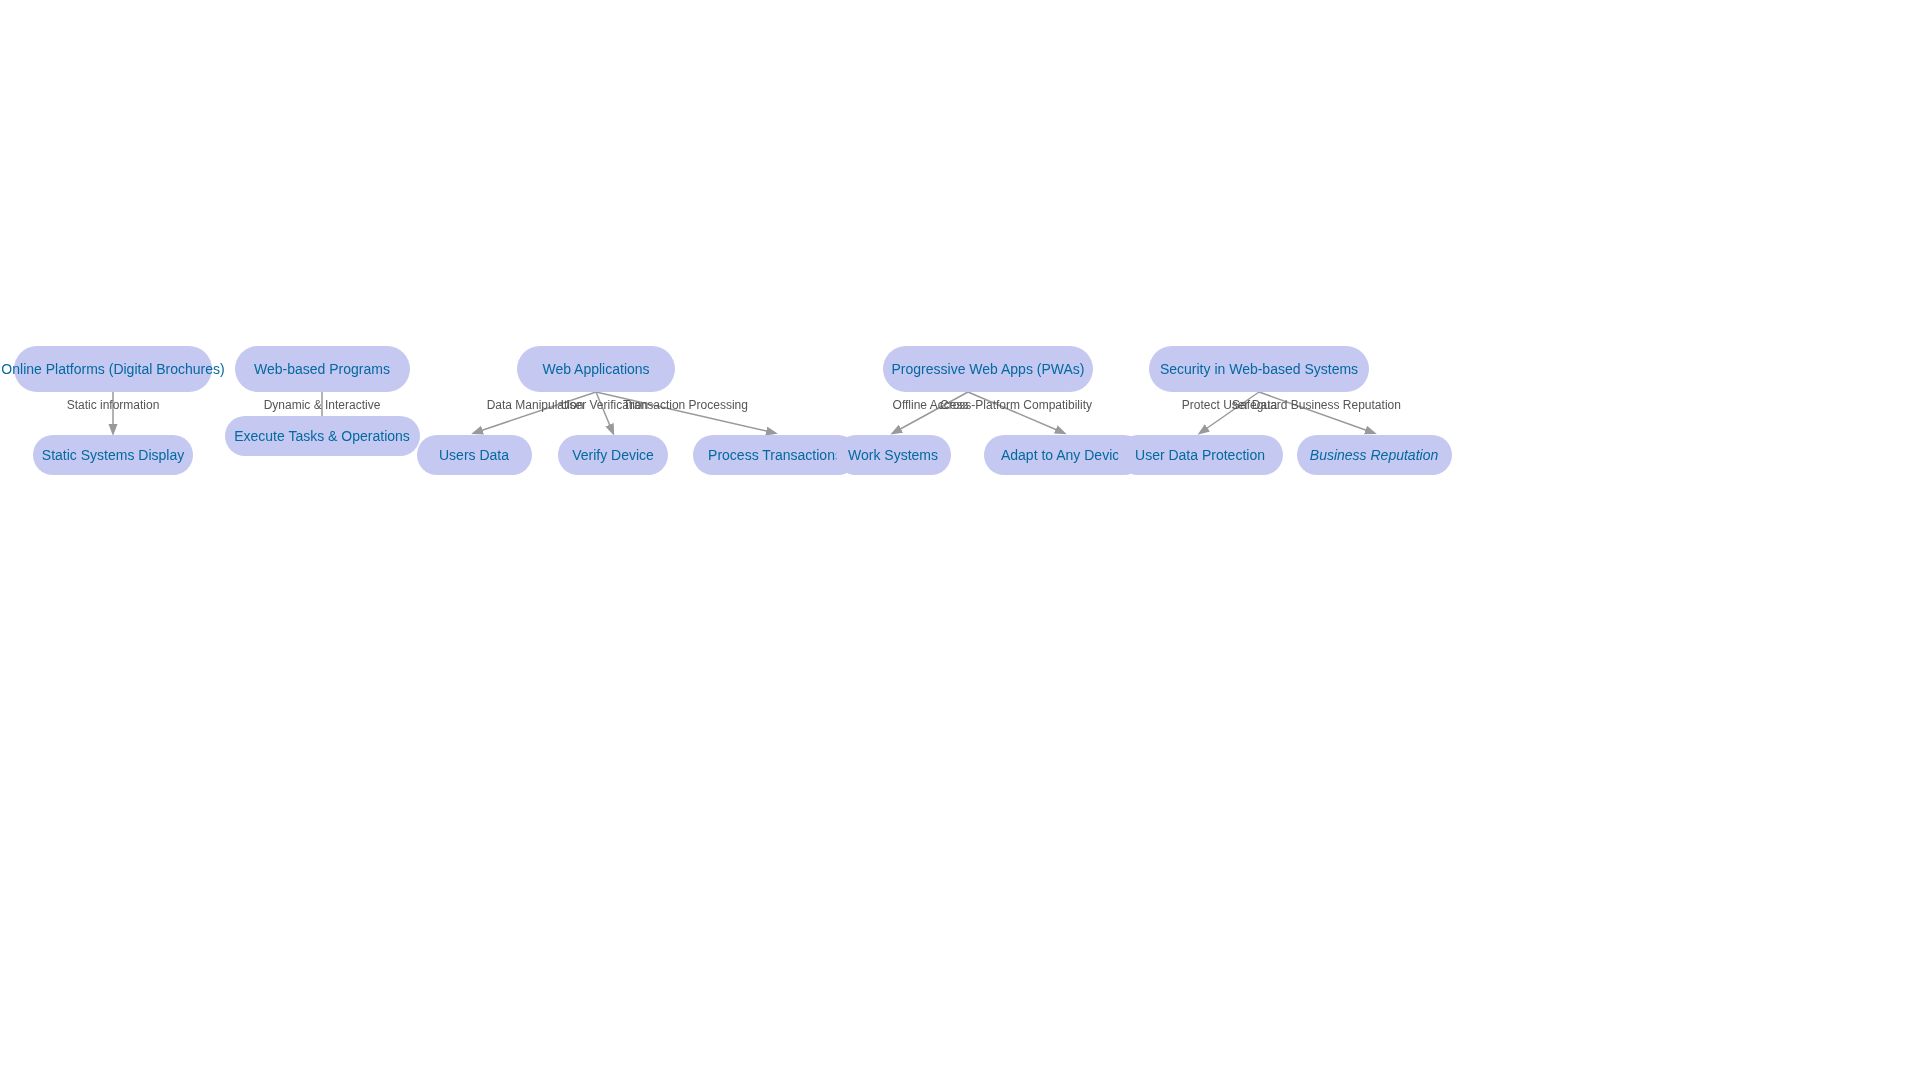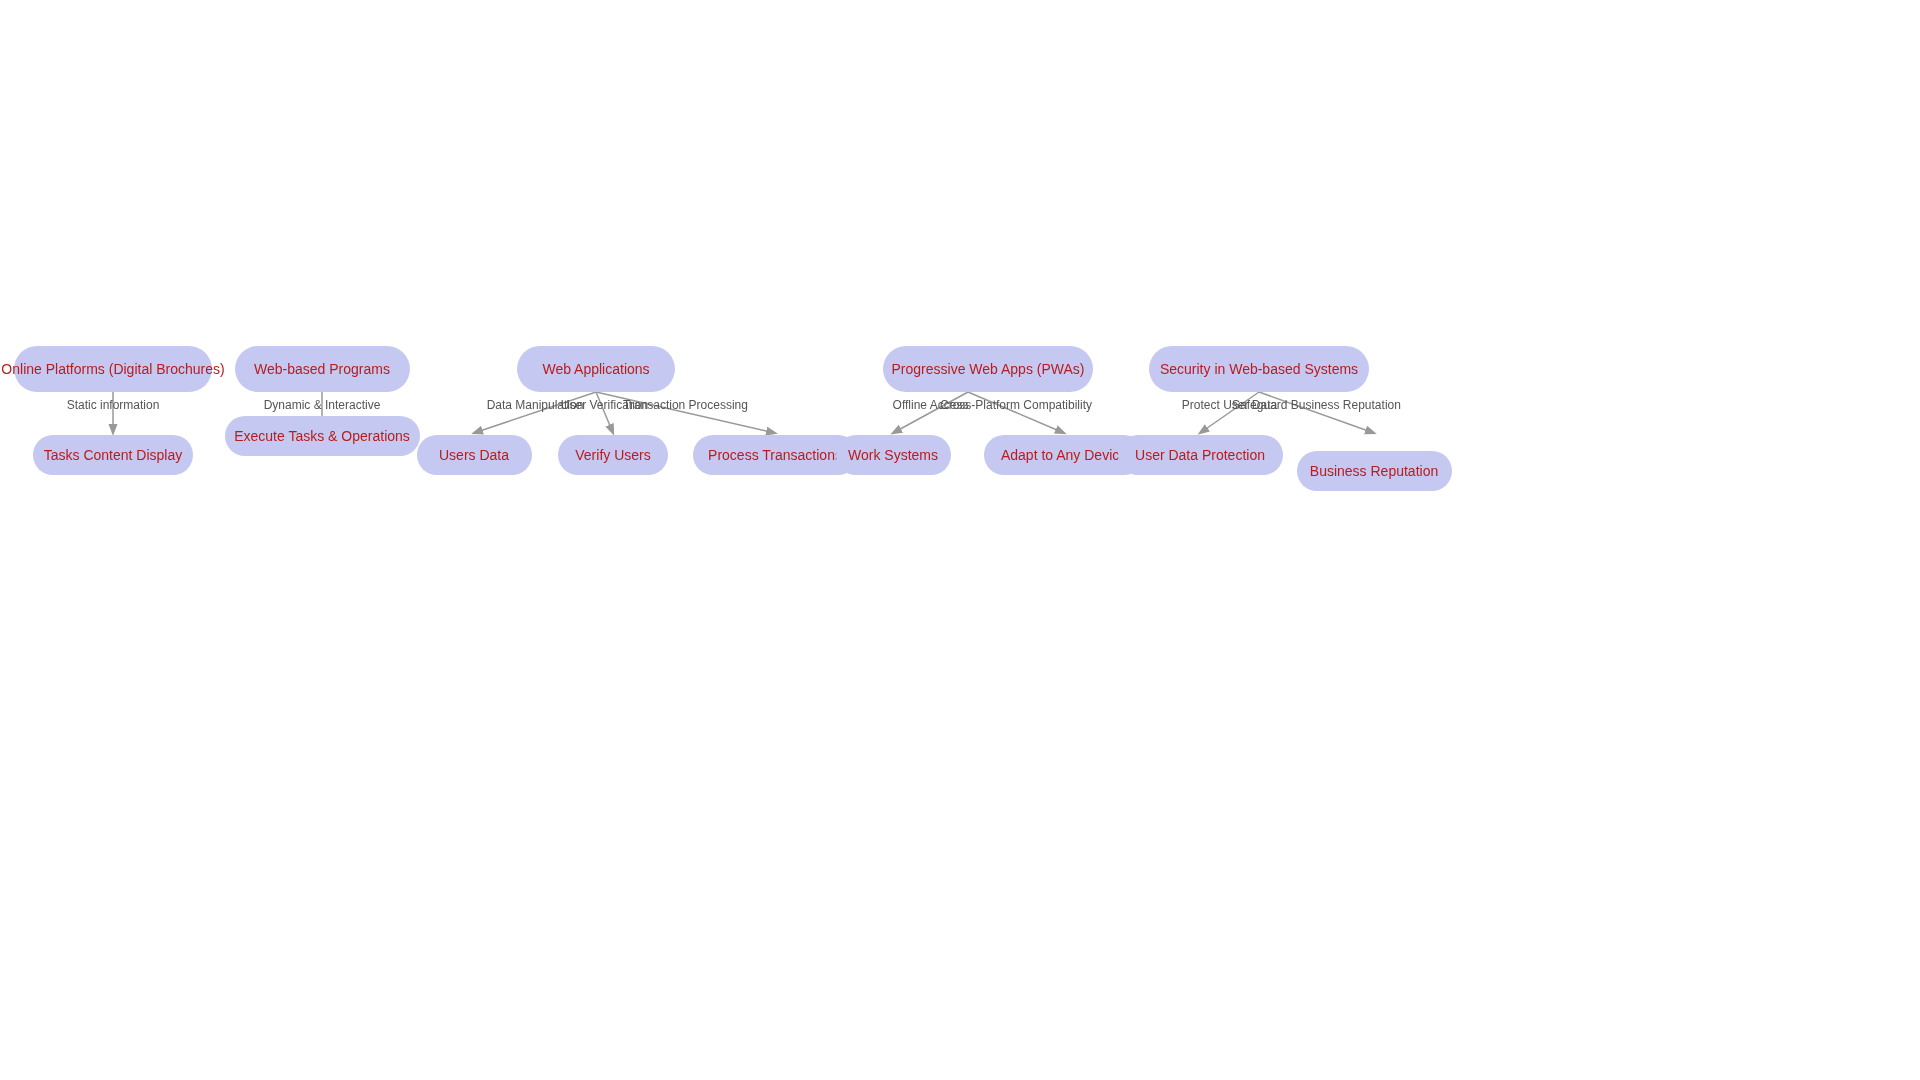--- a/index.html
+++ b/index.html
@@ -28,21 +28,21 @@
 
     .node {
       position: absolute;
       background: #c5c8f0;
       border-radius: 30px;
       display: flex;
       align-items: center;
       justify-content: center;
       text-align: center;
       font-size: 14px;
-      color: #b91c1c;
+      color: #0369a1;
       font-weight: 500;
       padding: 0 16px;
       white-space: nowrap;
     }
   </style>
 </head>
 <body>
 
 <div class="diagram-container">
   <svg class="connectors" id="svg-layer">
@@ -65,27 +65,27 @@
       <text x="930.5" y="408.5" text-anchor="middle" font-size="12" fill="#555" font-family="Arial, sans-serif">Offline Access</text>
       <line x1="968" y1="392" x2="1064" y2="433" stroke="#999" stroke-width="1.5" marker-end="url(#arrowhead)"></line>
       <text x="1016" y="408.5" text-anchor="middle" font-size="12" fill="#555" font-family="Arial, sans-serif">Cross-Platform Compatibility</text>
       <line x1="1259" y1="392" x2="1200" y2="433" stroke="#999" stroke-width="1.5" marker-end="url(#arrowhead)"></line>
       <text x="1229.5" y="408.5" text-anchor="middle" font-size="12" fill="#555" font-family="Arial, sans-serif">Protect User Data</text>
       <line x1="1259" y1="392" x2="1374" y2="433" stroke="#999" stroke-width="1.5" marker-end="url(#arrowhead)"></line>
       <text x="1316.5" y="408.5" text-anchor="middle" font-size="12" fill="#555" font-family="Arial, sans-serif">Safeguard Business Reputation</text>
     </svg>
   <div id="nodes-layer">
       <div class="node" style="left: 14px; top: 346px; width: 198px; min-height: 46px;">Online Platforms (Digital Brochures)</div>
-      <div class="node" style="left: 33px; top: 435px; width: 160px; min-height: 40px;">Tasks Content Display</div>
+      <div class="node" style="left: 33px; top: 435px; width: 160px; min-height: 40px;">Static Systems Display</div>
       <div class="node" style="left: 234.5px; top: 346px; width: 175px; min-height: 46px;">Web-based Programs</div>
       <div class="node" style="left: 224.5px; top: 416px; width: 195px; min-height: 40px;">Execute Tasks &amp; Operations</div>
       <div class="node" style="left: 517px; top: 346px; width: 158px; min-height: 46px;">Web Applications</div>
       <div class="node" style="left: 416.5px; top: 435px; width: 115px; min-height: 40px;">Users Data</div>
-      <div class="node" style="left: 558px; top: 435px; width: 110px; min-height: 40px;">Verify Users</div>
+      <div class="node" style="left: 558px; top: 435px; width: 110px; min-height: 40px;">Verify Device</div>
       <div class="node" style="left: 692.5px; top: 435px; width: 165px; min-height: 40px;">Process Transactions</div>
       <div class="node" style="left: 883px; top: 346px; width: 210px; min-height: 46px;">Progressive Web Apps (PWAs)</div>
       <div class="node" style="left: 835.5px; top: 435px; width: 115px; min-height: 40px;">Work Systems</div>
       <div class="node" style="left: 984px; top: 435px; width: 160px; min-height: 40px;">Adapt to Any Device</div>
       <div class="node" style="left: 1149px; top: 346px; width: 220px; min-height: 46px;">Security in Web-based Systems</div>
       <div class="node" style="left: 1117.5px; top: 435px; width: 165px; min-height: 40px;">User Data Protection</div>
-      <div class="node" style="left: 1296.5px; top: 451px; width: 155px; min-height: 40px;">Business Reputation</div>
+      <div class="node" style="left: 1296.5px; top: 435px; width: 155px; min-height: 40px; font-style: italic;">Business Reputation</div>
     </div>
 </div>
 
 </body></html>

